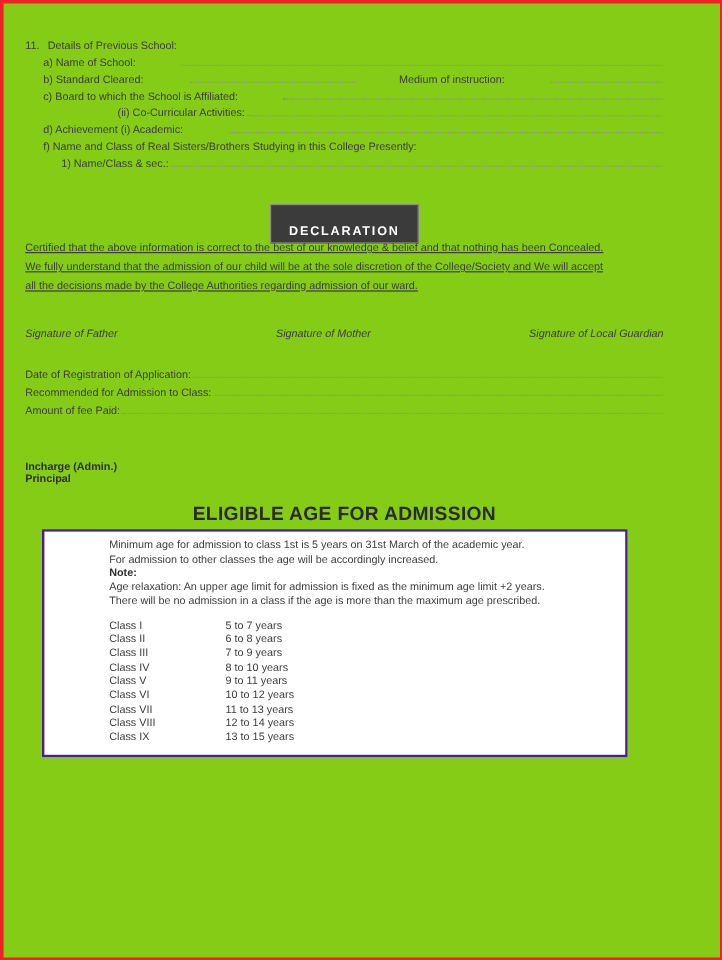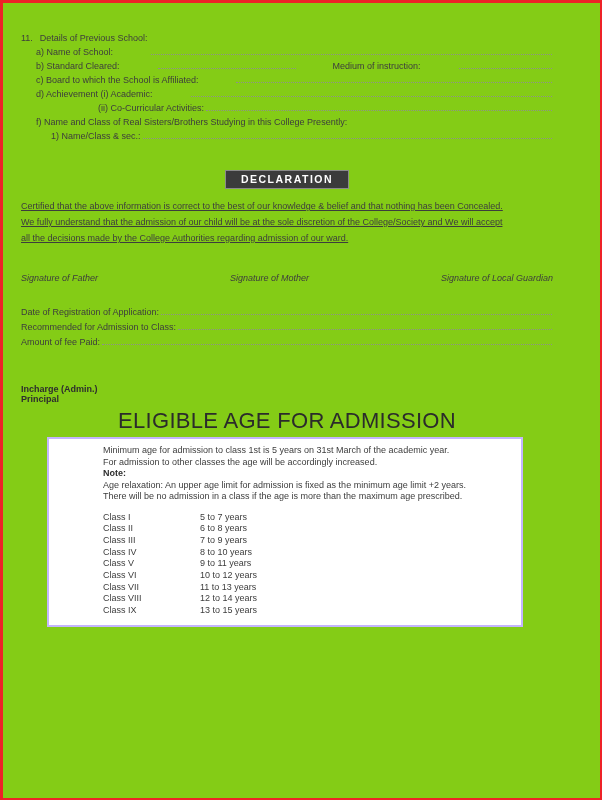--- a/index.html
+++ b/index.html
@@ -18,38 +18,38 @@
   .dots.fixed { flex:0 0 138px; }
   .ind1 { margin-left:15px;gap:36px; }
   .ind2 { margin-left:77px; }
   .ind3 { margin-left:30px; }
   .num { margin-right:7px; }
 
   
   .decl-wrap { text-align:center; margin-top:29px; height:16px; }
   .decl-badge {
     display:inline-block; background:#3b3b3b; color:#ffffff; font-weight:bold;
-    font-size:10.5px; letter-spacing:1.5px; padding:2px 15px 3px;
+    font-size:10.5px; letter-spacing:1.5px; padding:16px 15px 3px;
     border:1px solid #8a8a8a;
   }
   .decl-par { margin-top:12px; line-height:16px;text-decoration:underline; }
 
   .sig-row { display:flex; justify-content:space-between; margin-top:27px; height:12px;font-style:italic; }
 
   .office { margin-top:17px; }
   .office .frow { height:15px; }
 
   .off-row { display:flex; justify-content:space-between; margin-top:37px; font-weight:bold; color:#2e2e2e; height:12px;flex-direction:column; }
 
   .age-heading {
-    text-align:center; font-size:22px; font-weight:normal; color:#2b2b2b;
-    letter-spacing:0.3px; margin-top:12px;
+    text-align:center; font-size:16px; font-weight:bold; color:#2b2b2b;
+    letter-spacing:0.3px; margin-top:24px;
   }
   .age-box {
-    margin:3px 30px 0 26px; border:2px solid #c4b5fd;
+    margin:3px 30px 0 14px; border:2px solid #4c1d95;
     padding:6px 10px 8px 54px; background:#ffffff;
   }
   .age-box .intro-line { line-height:11.5px; }
   .age-box .note-lbl { font-weight:bold; color:#2e2e2e; }
   .age-table { margin-top:9px; }
   .age-trow { display:grid; grid-template-columns:97px auto; line-height:11.7px; }
 </style>
 </head>
 <body>
 
@@ -71,27 +71,27 @@
       <span class="dots fixed"></span>
       <span class="lbl">Medium of instruction:</span>
       <span class="dots"></span>
     </div>
 
     <div class="frow ind1">
       <span class="lbl">c) Board to which the School is Affiliated:</span>
       <span class="dots"></span>
     </div>
 
-    <div class="frow ind1">
-      <span class="lbl">d) Achievement (i) Academic:</span>
+    <div class="frow ind2">
+      <span class="lbl">(ii) Co-Curricular Activities:</span>
       <span class="dots"></span>
     </div>
 
-    <div class="frow ind2">
-      <span class="lbl">(ii) Co-Curricular Activities:</span>
+    <div class="frow ind1">
+      <span class="lbl">d) Achievement (i) Academic:</span>
       <span class="dots"></span>
     </div>
 
     <div class="frow ind1">
       <span class="lbl">f) Name and Class of Real Sisters/Brothers Studying in this College Presently:</span>
     </div>
 
     <div class="frow ind3">
       <span class="lbl">1) Name/Class &amp; sec.:</span>
       <span class="dots"></span>

